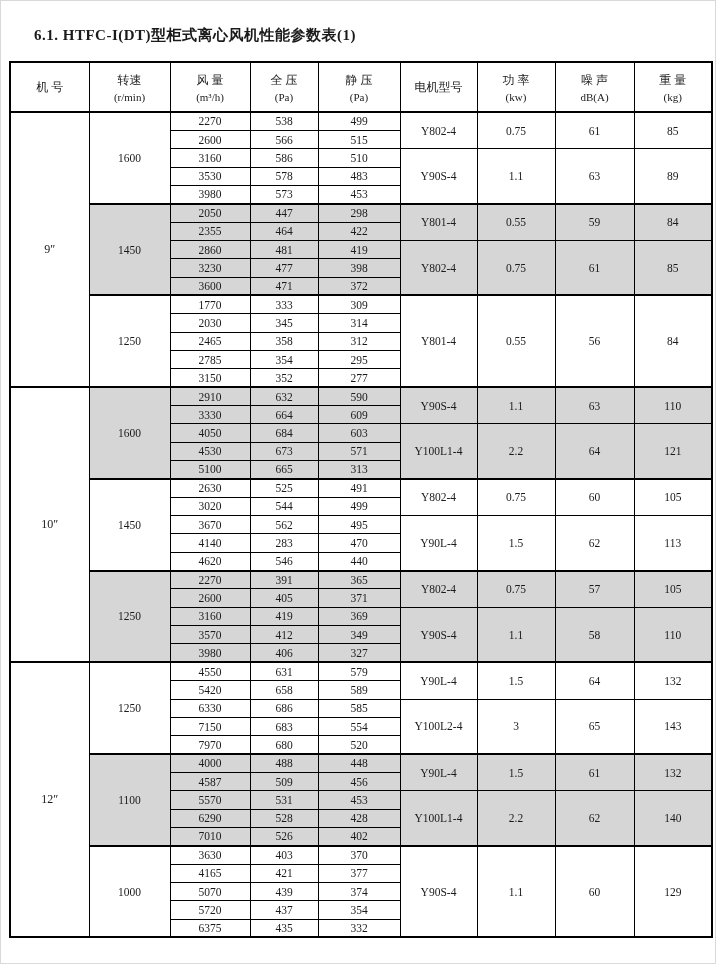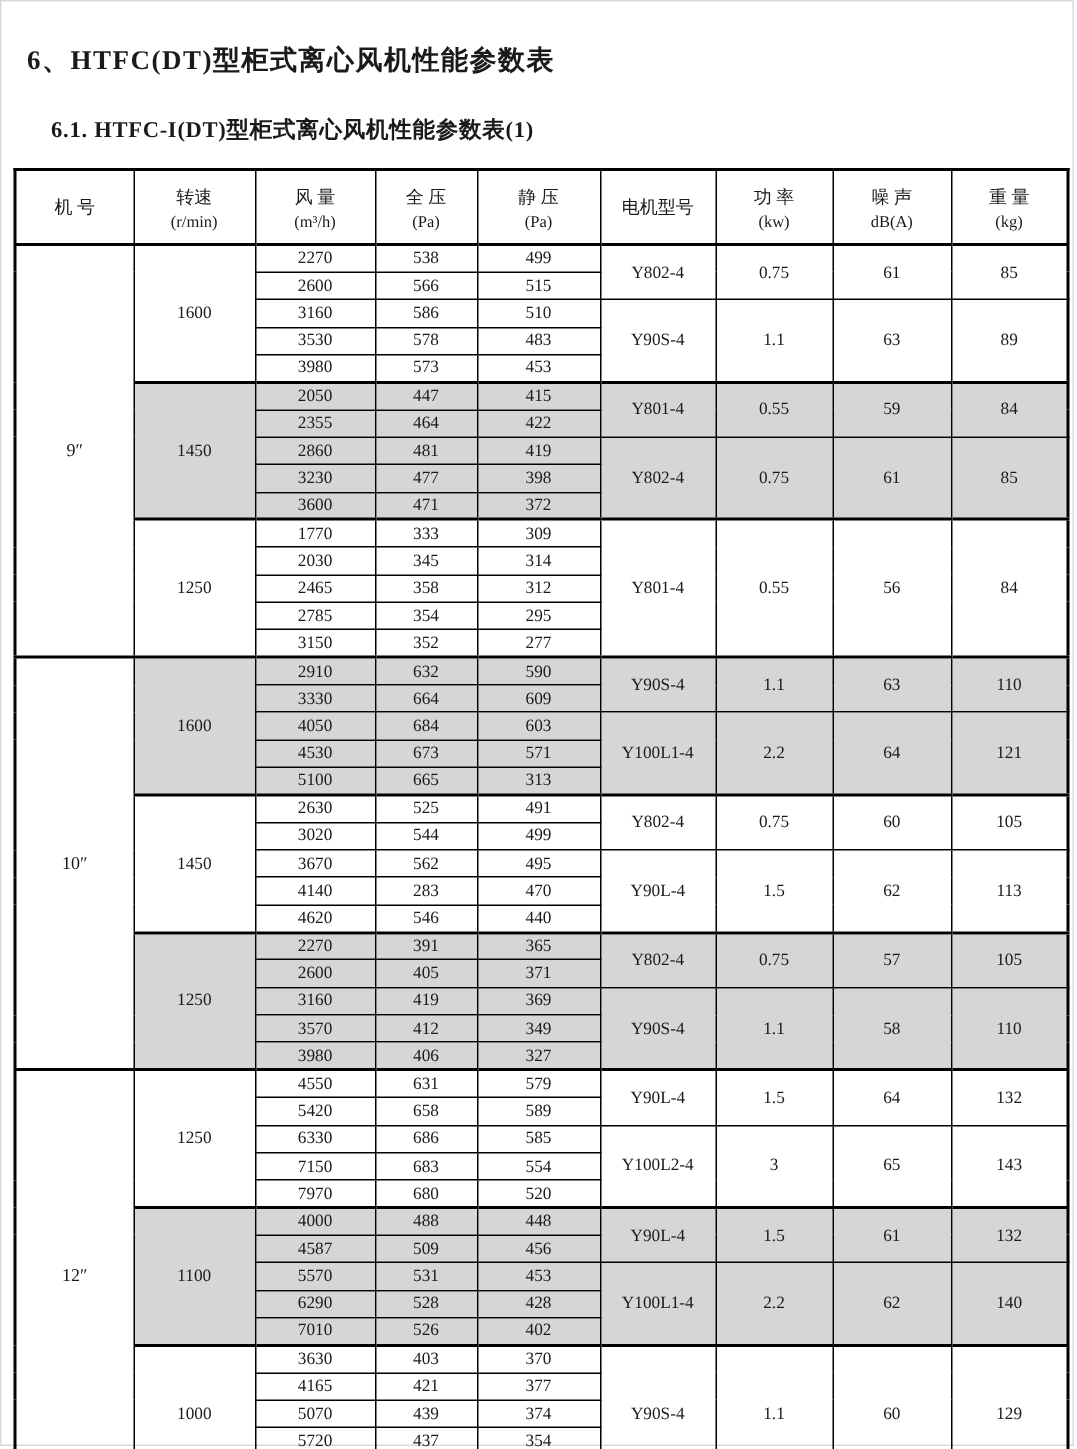--- a/index.html
+++ b/index.html
@@ -38,21 +38,20 @@
   .perf th { font-size:12px; }
   .h-sub { font-size:11px; margin-top:2px;font-family:Liberation Serif, serif; }
   td.shaded, th.shaded { background:#d6d6d6; }
   tr.grp-start td, tr.sec-start td { border-top:2px solid #000; }
   td.machine { font-size:12px; }
 </style>
 </head>
 <body>
 
 <div class="page">
-  <h1 class="title-main">6、HTFC(DT)型柜式离心风机性能参数表</h1>
   <h2 class="title-sub">6.1. HTFC-I(DT)型柜式离心风机性能参数表(1)</h2>
 
   <table class="perf">
     <colgroup>
       <col style="width:79px">
         <col style="width:81px">
         <col style="width:80px">
       <col style="width:68px">
         <col style="width:82px">
         <col style="width:77px">
@@ -131,21 +130,21 @@
         </tr>
         <tr>
           <td class="num">3980</td>
           <td class="num">573</td>
           <td class="num">453</td>
         </tr>
         <tr class="grp-start">
           <td class="speed shaded" rowspan="5">1450</td>
           <td class="num shaded">2050</td>
           <td class="num shaded">447</td>
-          <td class="num shaded">415</td>
+          <td class="num shaded">298</td>
           <td class="motor shaded" rowspan="2">Y801-4</td>
           <td class="motor shaded" rowspan="2">0.55</td>
           <td class="motor shaded" rowspan="2">59</td>
           <td class="motor shaded" rowspan="2">84</td>
         </tr>
         <tr>
           <td class="num shaded">2355</td>
           <td class="num shaded">464</td>
           <td class="num shaded">422</td>
         </tr>

